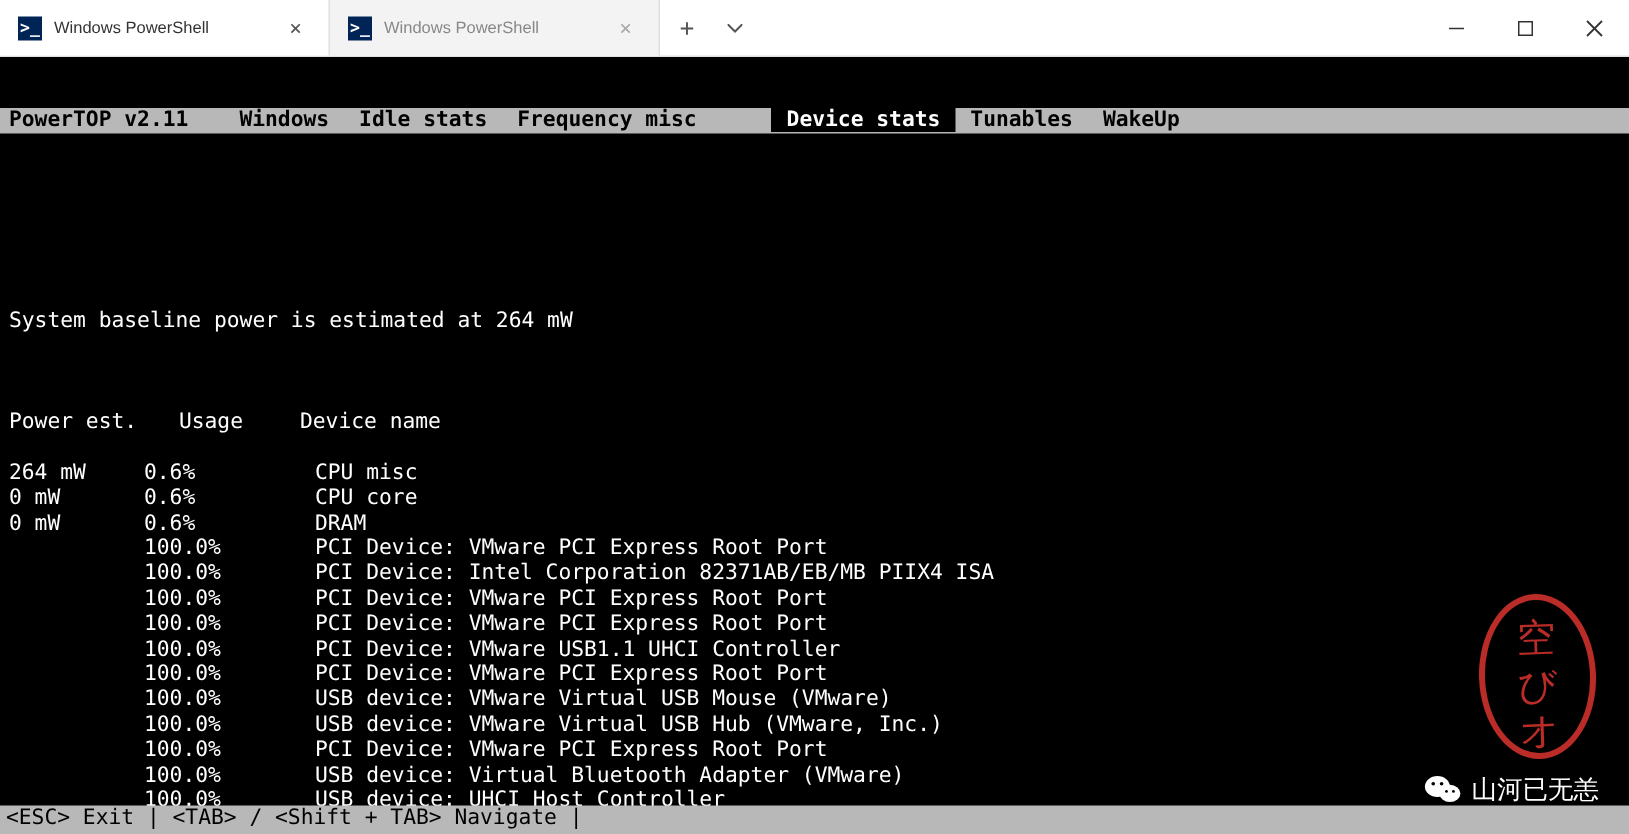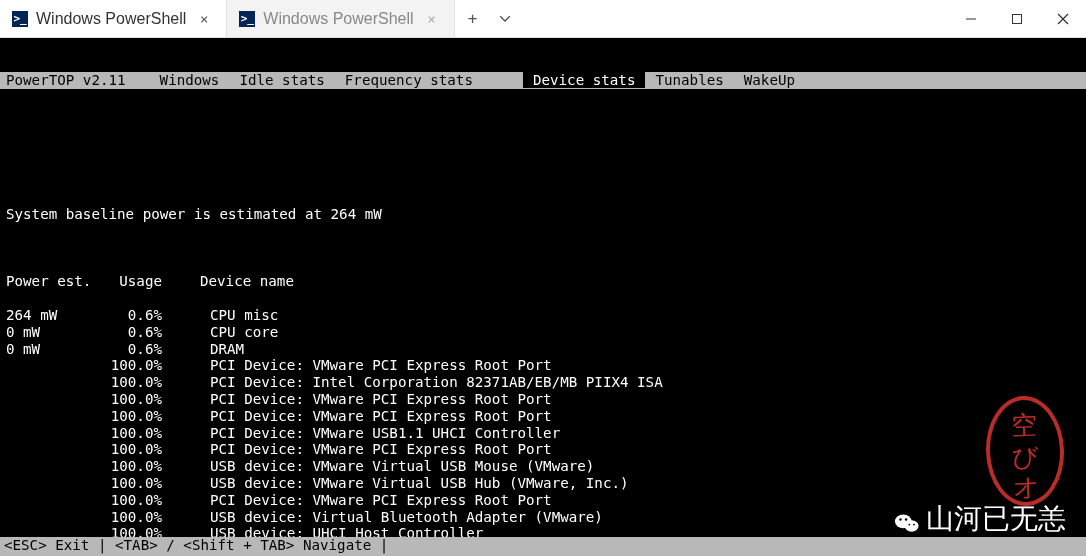--- a/index.html
+++ b/index.html
@@ -29,21 +29,21 @@
   background: #f3f3f3;
   border-right: 1px solid #e0e0e0;
 }
 .tab.active { background: #fff; }
 .tab-icon {
   width: 16px; height: 16px;
   background: #012456;
   display: flex; align-items: center; justify-content: center;
   color: #fff; font-size: 11px; font-weight: bold;
 }
-.tab-title { font-size: 16px; color: #333; font-family: "Segoe UI", sans-serif; flex: 1; }
+.tab-title { font-size: 11px; color: #333; font-family: "Segoe UI", sans-serif; flex: 1; }
 .tab.inactive .tab-title { color: #888; }
 .tab-close { font-size: 14px; color: #555; width: 20px; text-align: center; cursor: pointer; }
 .tab.inactive .tab-close { color: #aaa; }
 .newtab { width: 36px; display: flex; align-items:center; justify-content:center; font-size:16px; color:#555; }
 .tabdrop { width: 28px; display: flex; align-items:center; justify-content:center; font-size:12px; color:#555; }
 .titlebar-spacer { flex: 1; }
 .winbtn { width: 46px; display:flex; align-items:center; justify-content:center; font-size:12px; color:#333; font-family: "Segoe UI", sans-serif; }
 .winbtn svg { width:12px; height:12px; }
 
 
@@ -57,47 +57,47 @@
 }
 
 
 .ptbar {
   background: #b8b8b8;
   color: #000;
   display: flex;
   height: 17px;
   align-items: center;
 }
-.ptbar span { padding: 0 10px; }
+.ptbar span { padding: 0 10px; font-weight: bold; }
 .ptbar .version { padding-left: 6px; padding-right: 24px; }
 .ptbar .sel { background: #000; color: #fff; margin-left: 40px; }
 
 .content { padding: 0 6px; color: #fff; }
 
 .row { display: flex; }
 .col-power { width: 90px; text-align: left; padding-right: 6px; }
-.col-usage { width: 66px; text-align: right; }
+.col-usage { width: 66px; }
 .col-name { padding-left: 48px; }
 
 .footer {
   position: absolute;
   bottom: 0; left: 0; right: 0;
   background: #b8b8b8;
   color: #000;
   height: 19px;
   padding-left: 4px;
   font-size: 14.2px;
   font-family: Consolas, monospace;
 }
 
 .watermark {
   position: absolute;
   right: 20px; bottom: 18px;
   color: #fff;
-  font-size: 28px;
+  font-size: 17px;
   font-family: sans-serif;
   display: flex; align-items: center; gap: 6px;
 }
 .seal {
   position: absolute;
   right: 22px; bottom: 50px;
   width: 78px; height: 110px;
   border: 4px solid #c9302c;
   border-radius: 50%;
   transform: rotate(-2deg);
@@ -143,21 +143,21 @@
     <svg viewBox="0 0 12 12">
         <line x1="1" y1="1" x2="11" y2="11" stroke="#333" stroke-width="1.2"></line>
         <line x1="11" y1="1" x2="1" y2="11" stroke="#333" stroke-width="1.2"></line>
       </svg>
   </div>
 </div>
 
 <div class="terminal">
   <div class="ptbar">
     <span class="version">PowerTOP v2.11</span>
-    <span>Windows</span><span>Idle stats</span><span>Frequency stats</span><span class="sel">Device stats</span><span>Tunables</span><span>WakeUp</span>
+    <span>Windows</span><span>Idle stats</span><span>Frequency misc</span><span class="sel">Device stats</span><span>Tunables</span><span>WakeUp</span>
   </div>
   <div class="content">
 <div> </div>
 <div> </div>
 <div>System baseline power is estimated at 264 mW</div>
 <div> </div>
 <div class="row"><span class="col-power" style="text-align:right;padding-left:0">Power est.</span><span class="col-usage" style="text-align:right">Usage</span><span class="col-name" style="padding-left:38px">Device name</span></div>
 <div class="row"><span class="col-power">264 mW</span><span class="col-usage">0.6%</span><span class="col-name">CPU misc</span></div><div class="row"><span class="col-power">0 mW</span><span class="col-usage">0.6%</span><span class="col-name">CPU core</span></div><div class="row"><span class="col-power">0 mW</span><span class="col-usage">0.6%</span><span class="col-name">DRAM</span></div><div class="row"><span class="col-power"></span><span class="col-usage">100.0%</span><span class="col-name">PCI Device: VMware PCI Express Root Port</span></div><div class="row"><span class="col-power"></span><span class="col-usage">100.0%</span><span class="col-name">PCI Device: Intel Corporation 82371AB/EB/MB PIIX4 ISA</span></div><div class="row"><span class="col-power"></span><span class="col-usage">100.0%</span><span class="col-name">PCI Device: VMware PCI Express Root Port</span></div><div class="row"><span class="col-power"></span><span class="col-usage">100.0%</span><span class="col-name">PCI Device: VMware PCI Express Root Port</span></div><div class="row"><span class="col-power"></span><span class="col-usage">100.0%</span><span class="col-name">PCI Device: VMware USB1.1 UHCI Controller</span></div><div class="row"><span class="col-power"></span><span class="col-usage">100.0%</span><span class="col-name">PCI Device: VMware PCI Express Root Port</span></div><div class="row"><span class="col-power"></span><span class="col-usage">100.0%</span><span class="col-name">USB device: VMware Virtual USB Mouse (VMware)</span></div><div class="row"><span class="col-power"></span><span class="col-usage">100.0%</span><span class="col-name">USB device: VMware Virtual USB Hub (VMware, Inc.)</span></div><div class="row"><span class="col-power"></span><span class="col-usage">100.0%</span><span class="col-name">PCI Device: VMware PCI Express Root Port</span></div><div class="row"><span class="col-power"></span><span class="col-usage">100.0%</span><span class="col-name">USB device: Virtual Bluetooth Adapter (VMware)</span></div><div class="row"><span class="col-power"></span><span class="col-usage">100.0%</span><span class="col-name">USB device: UHCI Host Controller</span></div><div class="row"><span class="col-power"></span><span class="col-usage">100.0%</span><span class="col-name">Radio device: btusb</span></div>
   </div>
 </div>

